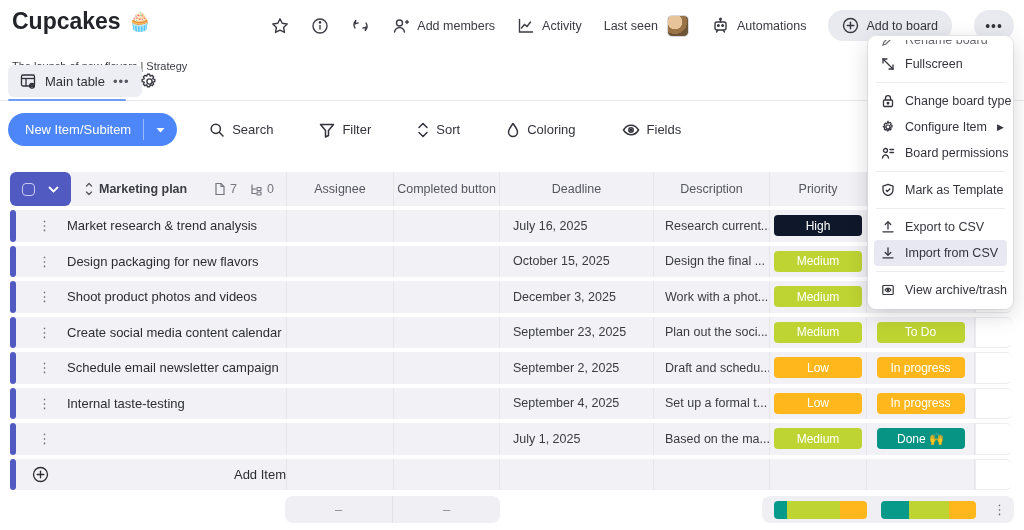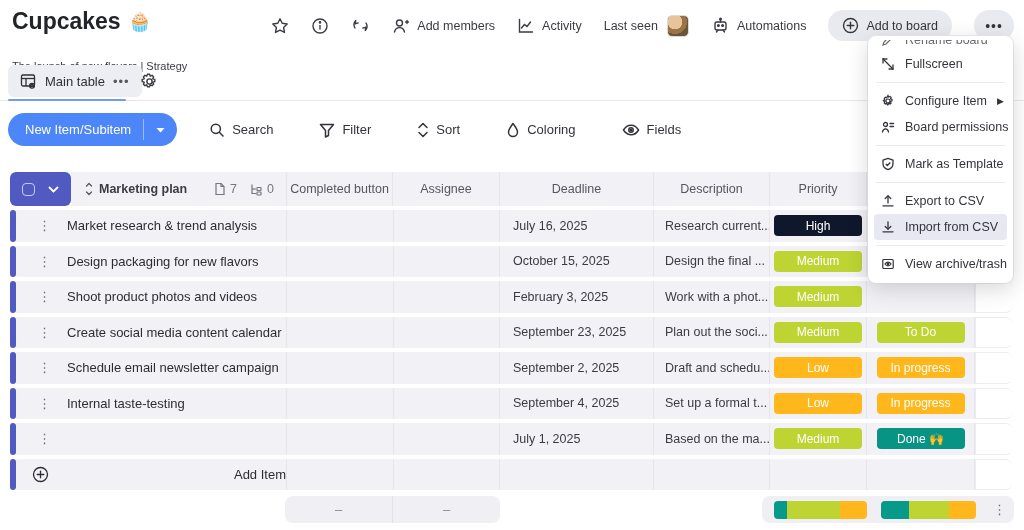--- a/index.html
+++ b/index.html
@@ -267,26 +267,26 @@
             <svg width="14" height="13" viewBox="0 0 14 13" fill="none" stroke="#75767f" stroke-width="1.2">
                 <path d="M3 1.5v9h4"></path>
                 <path d="M3 6h4"></path>
                 <rect x="8" y="4.5" width="4" height="3" rx="0.5"></rect>
                 <rect x="8" y="9" width="4" height="3" rx="0.5"></rect>
               </svg>
             <span>0</span>
           </span>
         </span>
       </div>
+      <div class="cell c-assignee">
+          <span class="hdr-label">Assignee</span>
+        </div>
       <div class="cell c-completed">
           <span class="hdr-label">Completed button</span>
         </div>
-      <div class="cell c-assignee">
-          <span class="hdr-label">Assignee</span>
-        </div>
       <div class="cell c-deadline" style="justify-content:center; padding-left:0;">
           <span class="hdr-label">Deadline</span>
         </div>
       <div class="cell c-desc" style="justify-content:center; padding-left:0;">
           <span class="hdr-label">Description</span>
         </div>
       <div class="cell c-priority">
           <span class="hdr-label">Priority</span>
         </div>
       <div class="cell c-status"></div>
@@ -341,21 +341,21 @@
 
     <div class="trow row">
       <div class="rowbar"></div>
       <div class="cell c-name">
           <span class="kebab">⋮</span>
           <span class="item-name">Shoot product photos and videos</span>
         </div>
       <div class="cell c-assignee"></div>
       <div class="cell c-completed"></div>
       <div class="cell c-deadline">
-          <span class="cell-text">February 3, 2025</span>
+          <span class="cell-text">December 3, 2025</span>
         </div>
       <div class="cell c-desc">
           <span class="cell-text">Work with a phot...</span>
         </div>
       <div class="cell c-priority">
           <span class="pill" style="background-color: rgb(189, 212, 51);">Medium</span>
         </div>
       <div class="cell c-status">
           <span class="pill"></span>
         </div>
@@ -505,20 +505,28 @@
     <div class="menu-item">
       <svg width="14" height="14" viewBox="0 0 14 14" fill="none" stroke="#34353c" stroke-width="1.3" stroke-linecap="round">
         <path d="M2 2l10 10"></path>
           <path d="M2 6V2h4"></path>
           <path d="M12 8v4H8"></path>
         </svg>
       <span>Fullscreen</span>
     </div>
     <div class="menu-sep"></div>
     <div class="menu-item">
+      <svg width="14" height="14" viewBox="0 0 14 14" fill="none" stroke="#34353c" stroke-width="1.3">
+        <rect x="2.5" y="6" width="9" height="6.5" rx="1"></rect>
+          <path d="M4.5 6V4.2a2.5 2.5 0 0 1 5 0V6"></path>
+          <circle cx="7" cy="9.2" r="0.8" fill="#34353c"></circle>
+        </svg>
+      <span>Change board type</span>
+    </div>
+    <div class="menu-item">
       <svg width="14" height="14" viewBox="0 0 14 14" fill="none" stroke="#34353c" stroke-width="1.2">
         <circle cx="7" cy="7" r="2"></circle>
           <path d="M7 1.5l.6 1.5 1.5-.6 1 1-.6 1.5 1.5.6v1.4l-1.5.6.6 1.5-1 1-1.5-.6-.6 1.5H6.4l-.6-1.5-1.5.6-1-1 .6-1.5-1.5-.6V6.4l1.5-.6-.6-1.5 1-1 1.5.6.6-1.5z"></path>
         </svg>
       <span>Configure Item</span>
       <span class="menu-caret">▶</span>
     </div>
     <div class="menu-item">
       <svg width="14" height="14" viewBox="0 0 14 14" fill="none" stroke="#34353c" stroke-width="1.3" stroke-linecap="round">
         <circle cx="4.5" cy="4.5" r="2"></circle>

